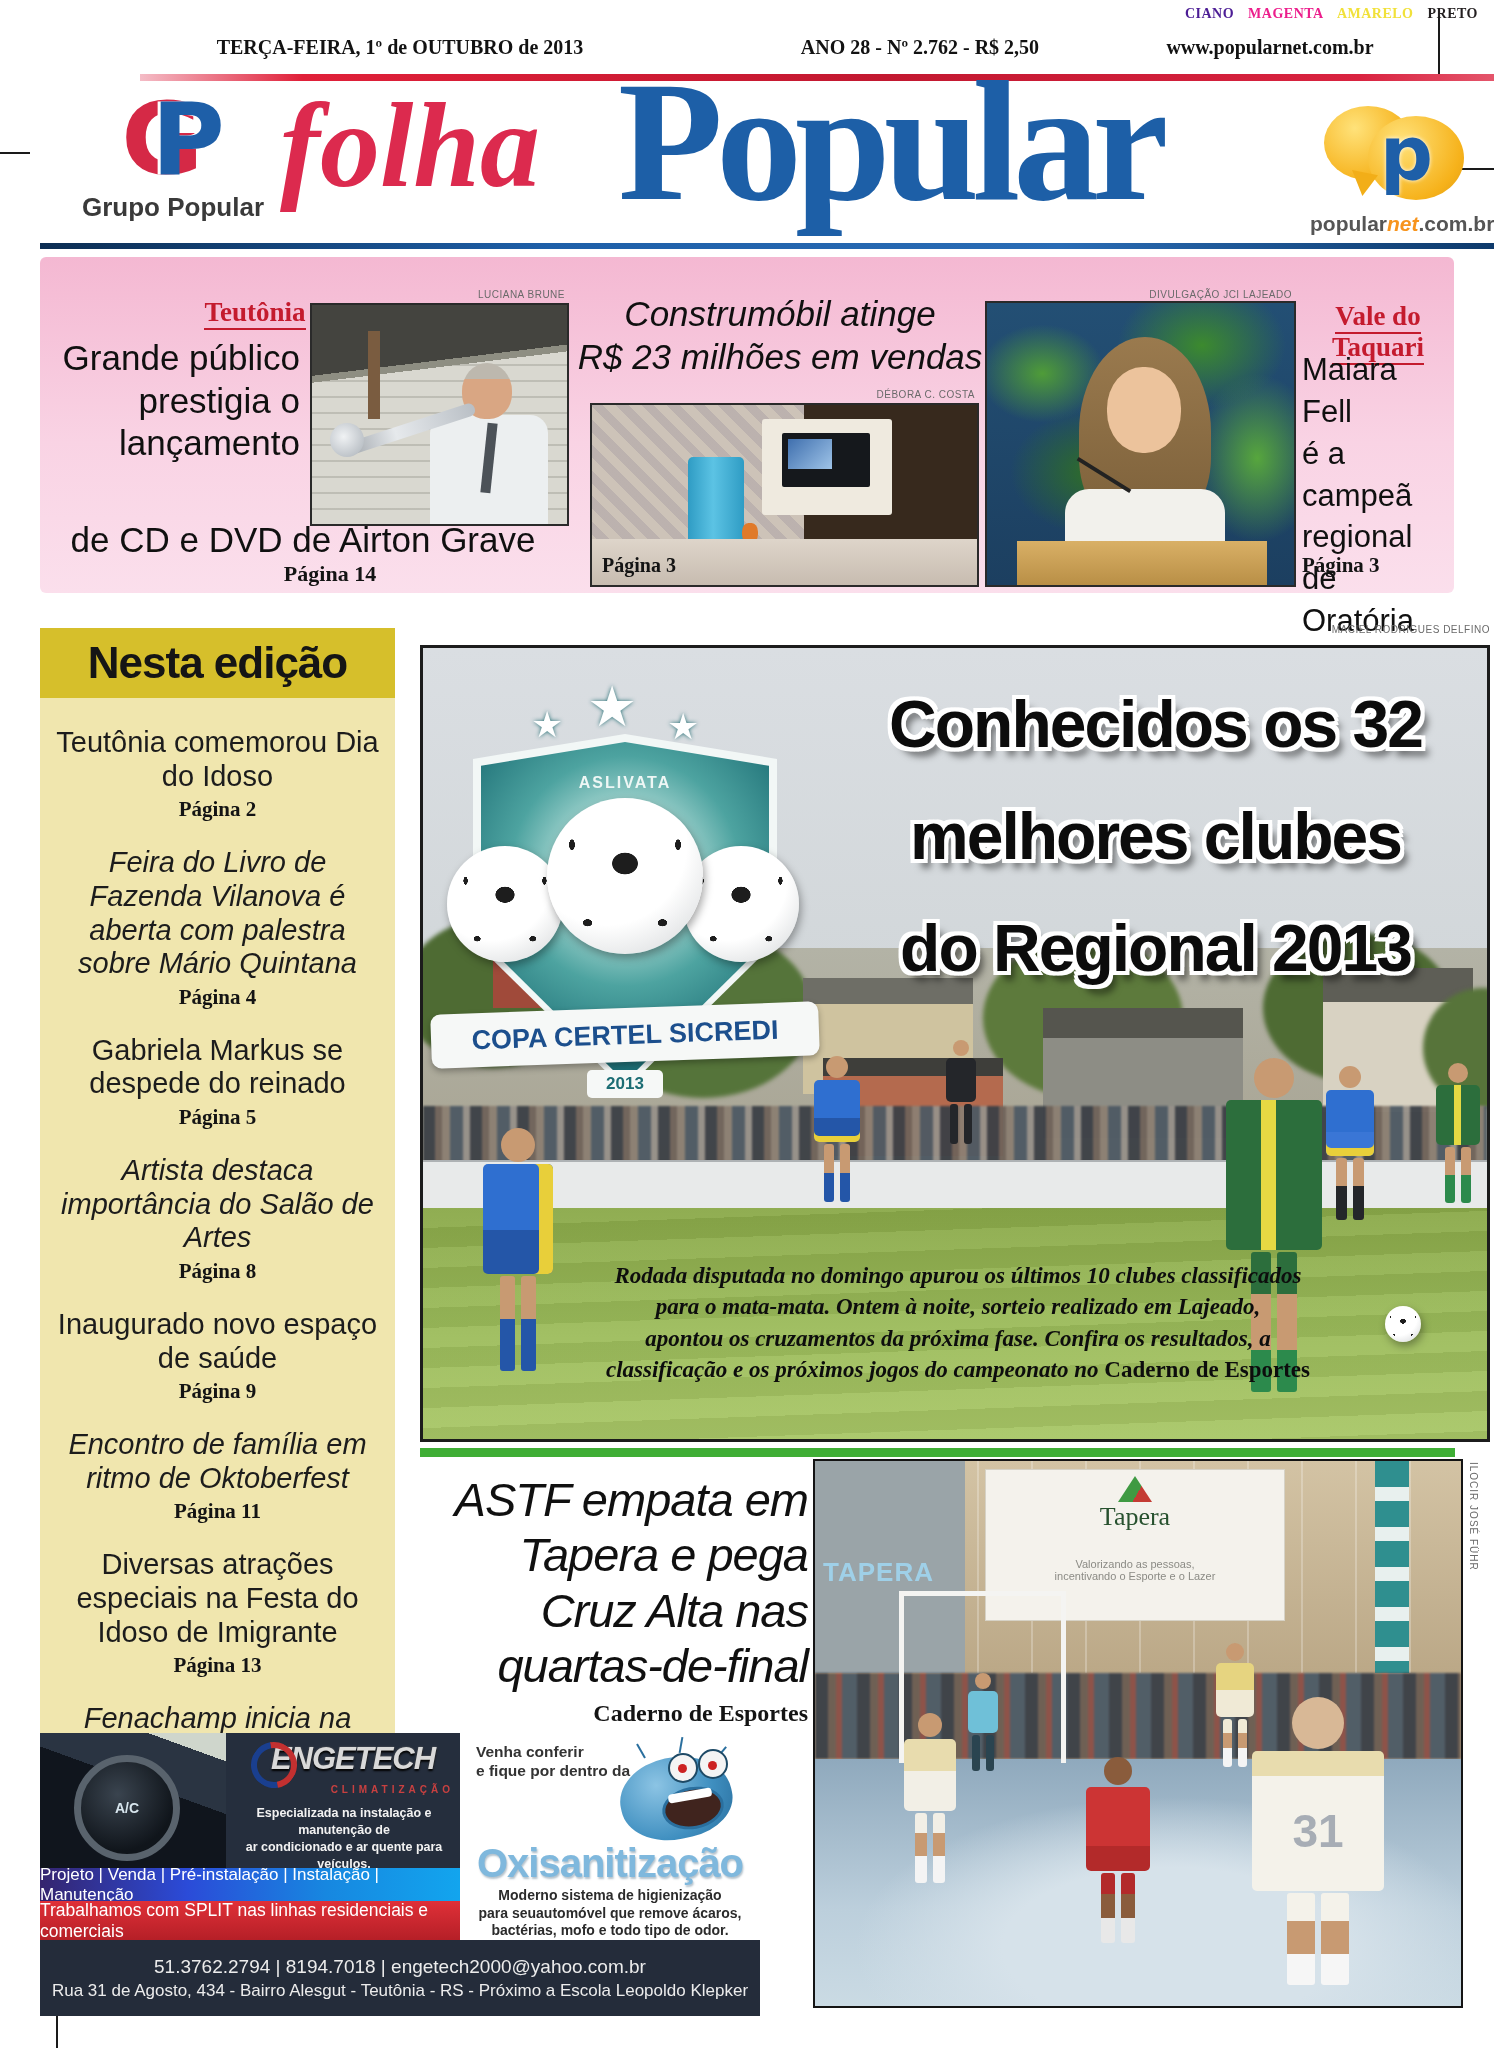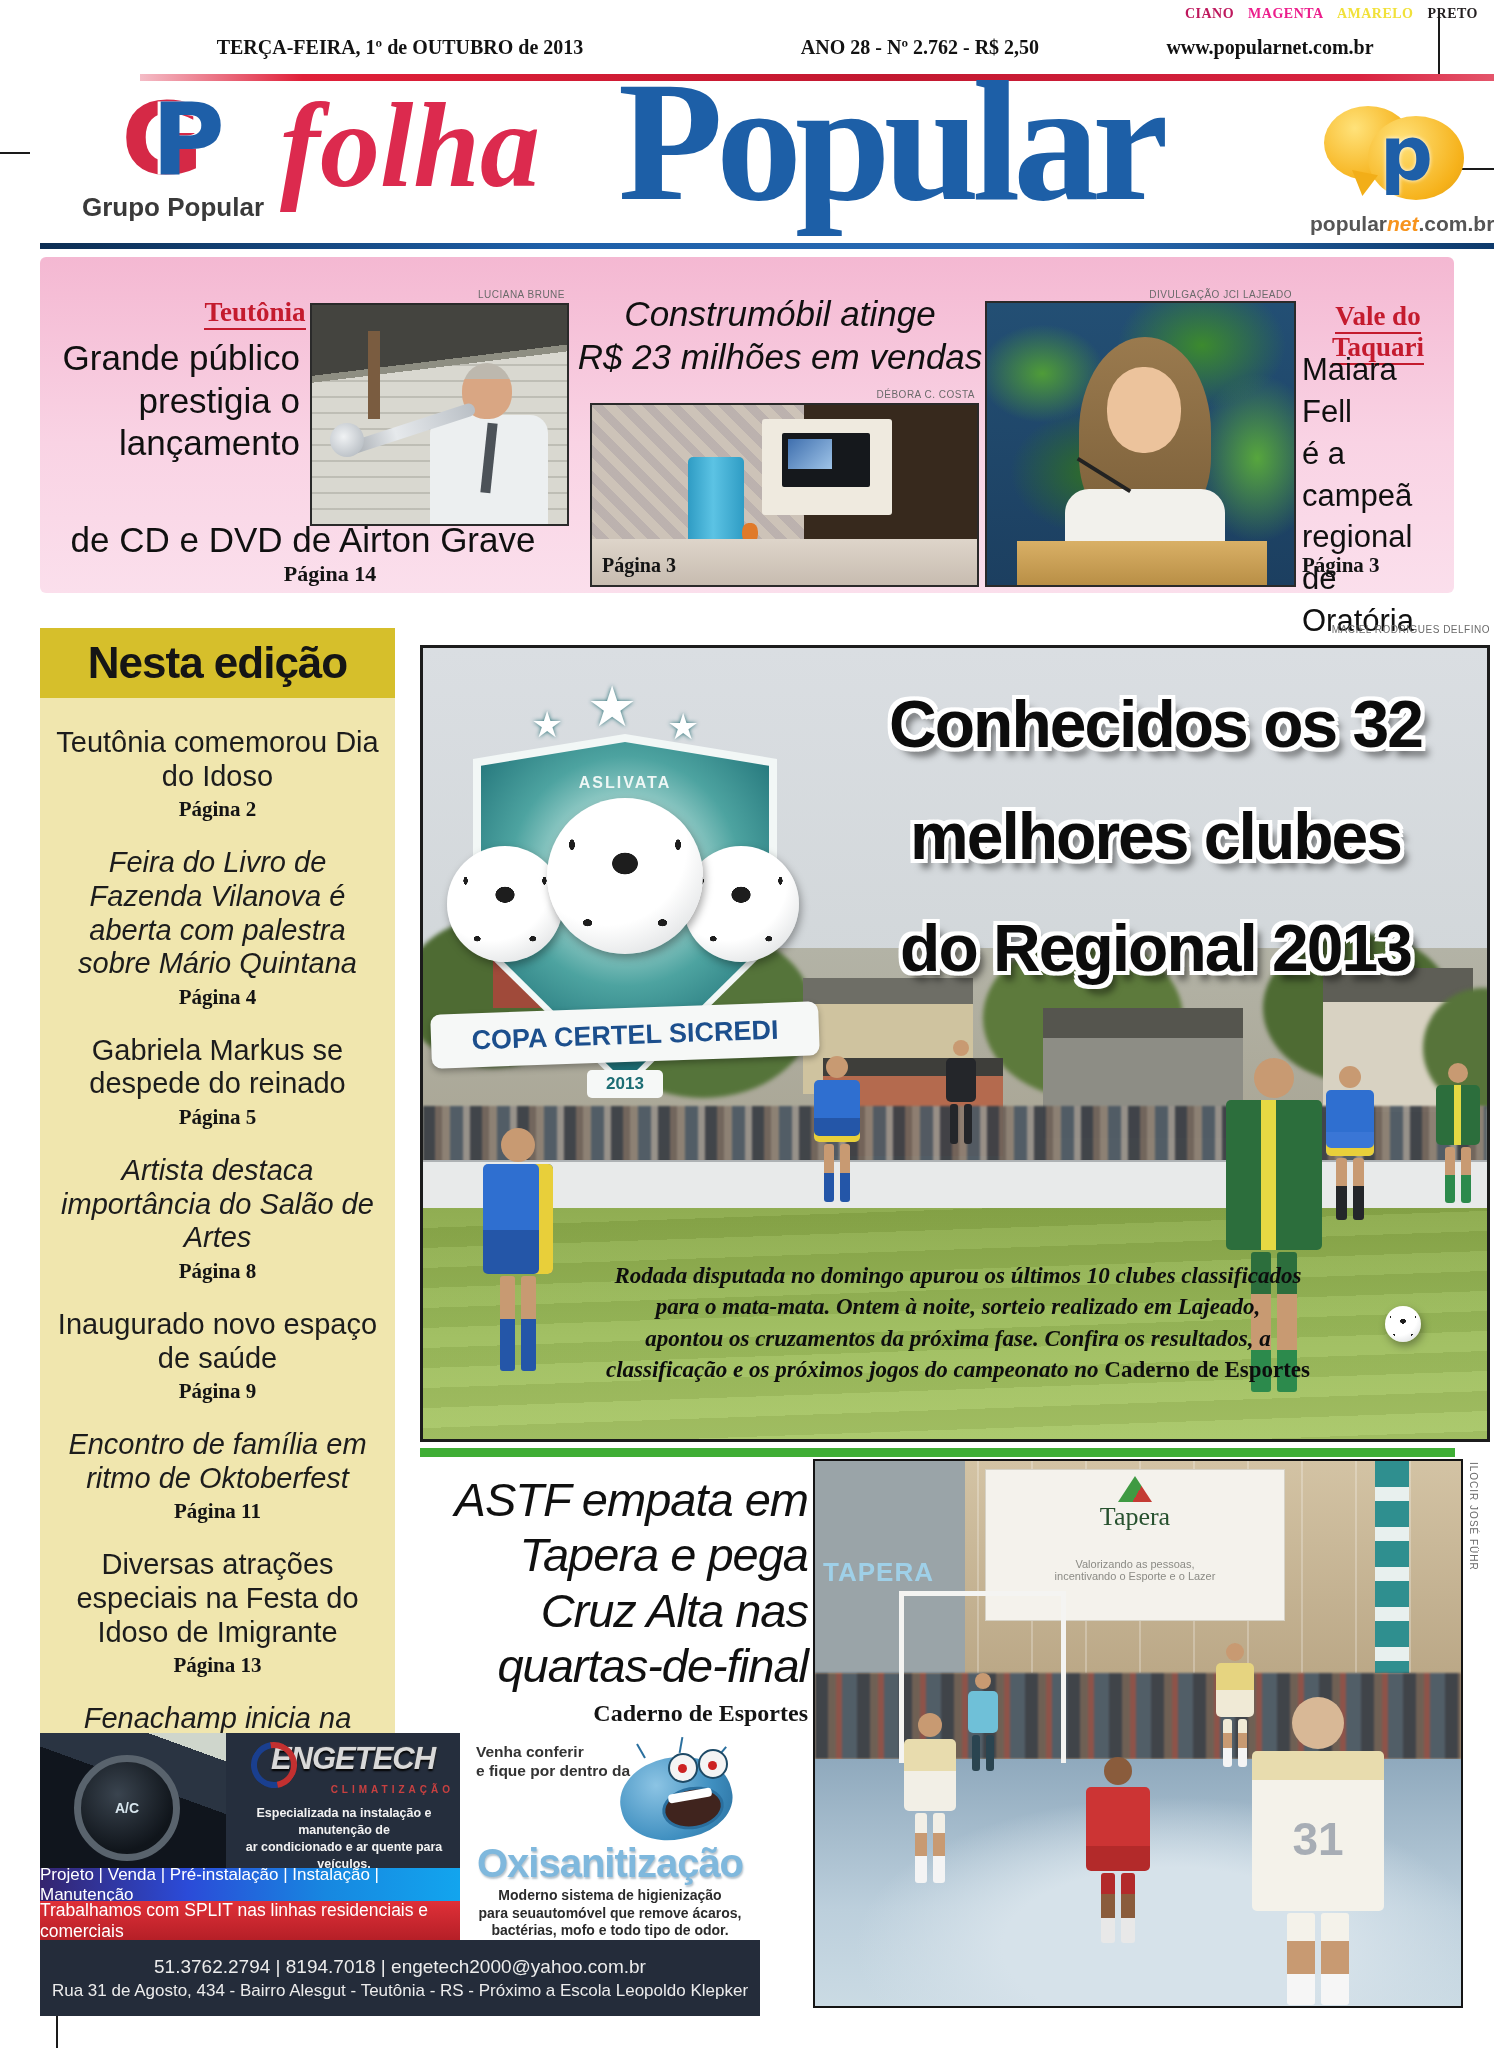--- a/index.html
+++ b/index.html
@@ -3,21 +3,21 @@
 <meta charset="utf-8">
 <style>
   html,body{margin:0;padding:0;background:#e8e8e8;}
   .page{position:relative;width:1494px;height:2048px;background:#fff;overflow:hidden;
         font-family:"Liberation Sans",sans-serif;color:#111;}
   .abs{position:absolute;}
 
   
   .reg-labels{top:6px;right:16px;font:bold 14px "Liberation Serif",serif;letter-spacing:.5px;}
   .reg-labels span{margin-left:10px;}
-  .c-cyan{color:#be185d}.c-mag{color:#ec1e8c}.c-yel{color:#f1e13a}.c-blk{color:#231f20}
+  .c-cyan{color:#4c1d95}.c-mag{color:#ec1e8c}.c-yel{color:#f1e13a}.c-blk{color:#231f20}
   .crop{background:#1a1a1a;}
 
   
   .dateline{top:36px;font:bold 20px "Liberation Serif",serif;color:#121212;text-align:center;}
 
   .rule-red{left:140px;right:0;top:74px;height:7px;
     background:linear-gradient(90deg,#f4bcc6,#e02039 12%,#c21830 55%,#d92340 90%,#e4556b);}
   .rule-blue{left:40px;right:0;top:243px;height:6px;
     background:linear-gradient(90deg,#0c2d52,#1e5fa8 35%,#2a6cb5 70%,#0e3a6b);}
 
@@ -528,21 +528,21 @@
     <div class="player" style="left:398px;top:182px;width:44px;">
       <span class="p-head" style="width:18px;height:18px;"></span>
       <span class="p-torso" style="width:38px;height:54px;background:linear-gradient(180deg,#e6d480 0 50%,#f0ead6 50%);"></span>
       <span class="p-legs">
           <i style="width:9px;height:48px;background:linear-gradient(180deg,#f0ead6 0 30%,#c89a72 30% 60%,#f4f4f4 60%);"></i>
           <i style="width:9px;height:48px;background:linear-gradient(180deg,#f0ead6 0 30%,#c89a72 30% 60%,#f4f4f4 60%);"></i>
         </span>
     </div>
     <div class="player" style="left:428px;top:236px;width:150px;">
       <span class="p-head" style="width:52px;height:52px;background:#d8b896;"></span>
-      <span class="p-torso" style="width:132px;height:160px;background:linear-gradient(180deg,#e8dcae 0 18%,#f4f2ea 18%);position:relative;">
+      <span class="p-torso" style="width:132px;height:140px;background:linear-gradient(180deg,#e8dcae 0 18%,#f4f2ea 18%);position:relative;">
         <span class="fs-num">31</span>
       </span>
       <span class="p-legs">
           <i style="width:28px;height:92px;background:linear-gradient(180deg,#f4f2ea 0 30%,#c89a72 30% 66%,#f6f6f6 66%);"></i>
           <i style="width:28px;height:92px;background:linear-gradient(180deg,#f4f2ea 0 30%,#c89a72 30% 66%,#f6f6f6 66%);"></i>
         </span>
     </div>
   </div>
   <div class="abs futsal-credit">ILOCIR JOSÉ FÜHR</div>
 

